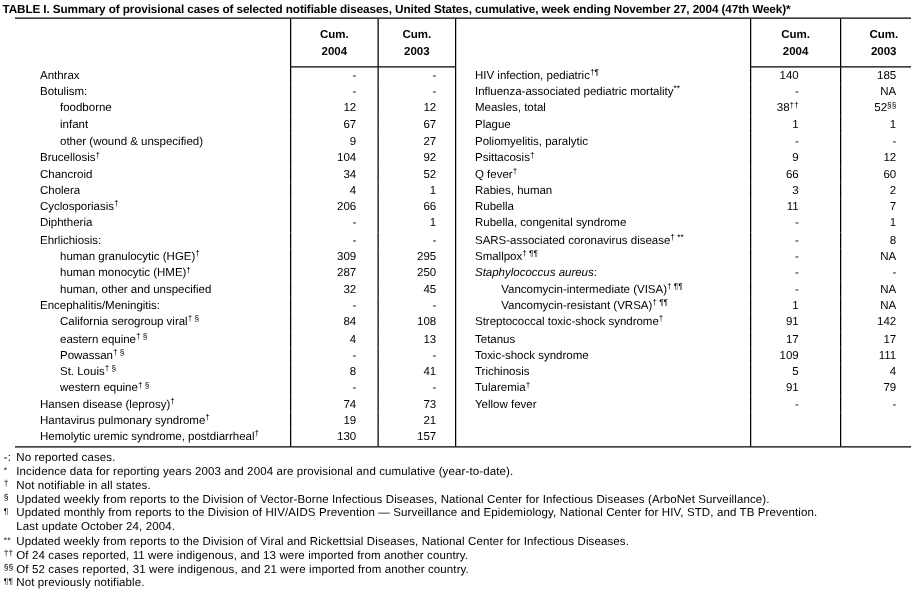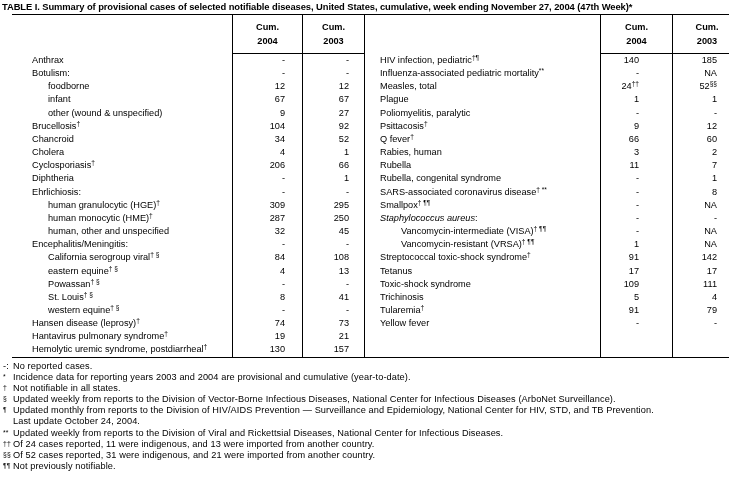--- a/index.html
+++ b/index.html
@@ -226,21 +226,21 @@
             <div class="cell num"><span>140</span></div>
             <div class="cell num"><span>185</span></div>
           </div>
           <div class="row">
             <div class="cell name"><span>Influenza-associated pediatric mortality</span><sup>**</sup></div>
             <div class="cell num"><span>-</span></div>
             <div class="cell num"><span>NA</span></div>
           </div>
           <div class="row">
             <div class="cell name"><span>Measles, total</span></div>
-            <div class="cell num"><span>24</span><sup>††</sup></div>
+            <div class="cell num"><span>38</span><sup>††</sup></div>
             <div class="cell num"><span>52</span><sup>§§</sup></div>
           </div>
           <div class="row">
             <div class="cell name"><span>Plague</span></div>
             <div class="cell num"><span>1</span></div>
             <div class="cell num"><span>1</span></div>
           </div>
           <div class="row">
             <div class="cell name"><span>Poliomyelitis, paralytic</span></div>
             <div class="cell num"><span>-</span></div>

